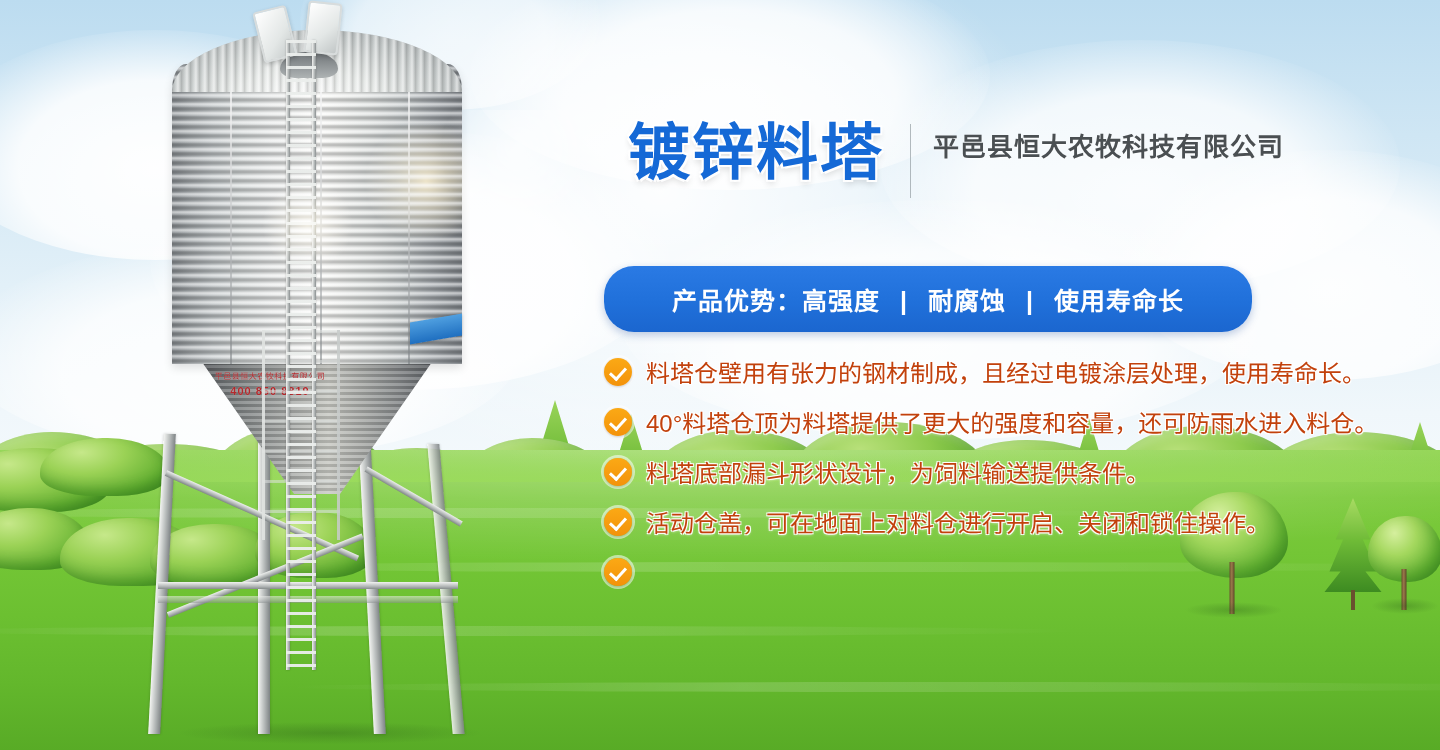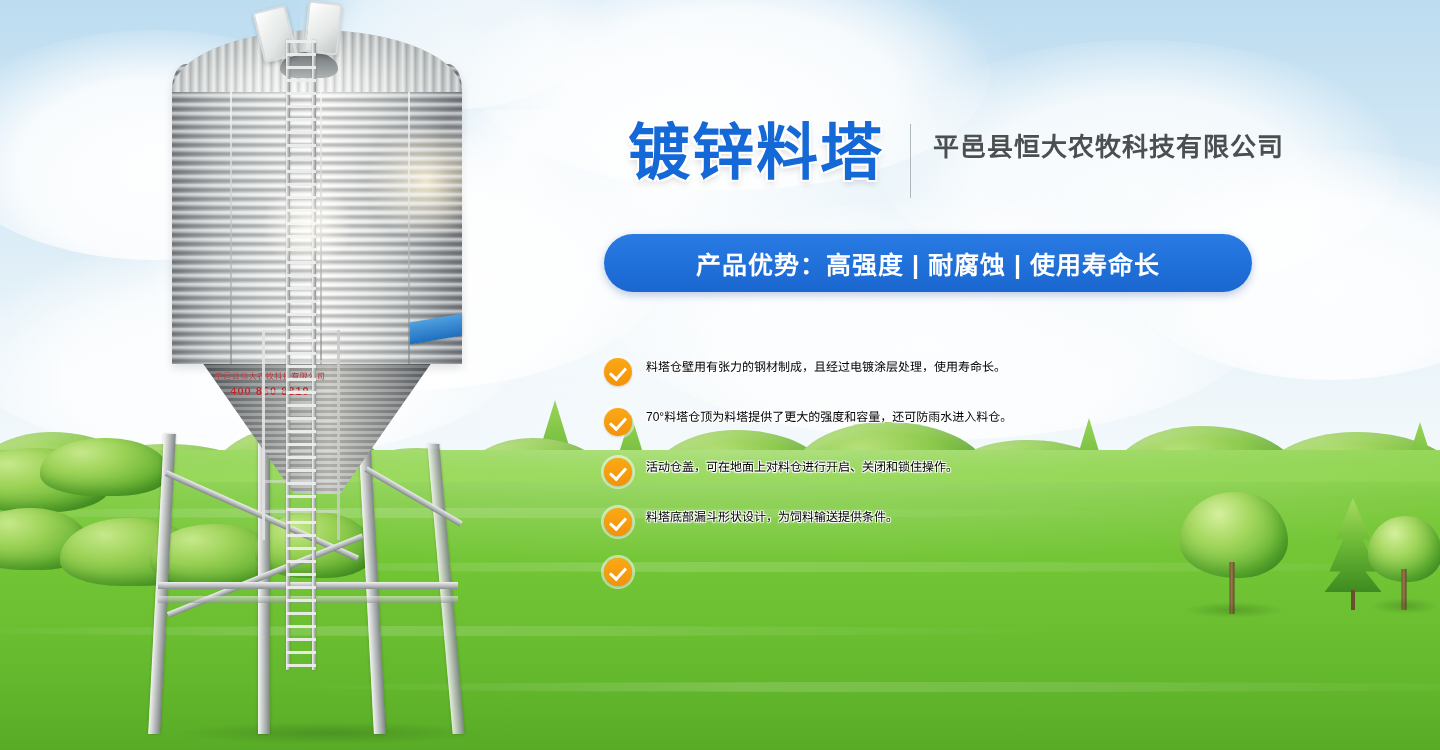--- a/index.html
+++ b/index.html
@@ -280,25 +280,26 @@
     font-size:26px; font-weight:bold; color:#4a4f52; letter-spacing:1px;
     text-shadow:0 1px 2px rgba(255,255,255,.85);
   }
   .brand-en{
     margin-top:12px;
     font-size:15.5px; font-weight:bold; color:#8e9498; letter-spacing:1.6px;
     text-shadow:0 1px 2px rgba(255,255,255,.8);
   }
 
   .pill{
-    position:absolute; left:2px; top:234px;
-    width:648px; height:58px; border-radius:30px;
+    position:absolute; left:2px; top:266px;
+    width:648px; height:66px; border-radius:30px;
     background:linear-gradient(180deg,#2a7ae4 0%, #2070da 55%, #1b66cf 100%);
     display:flex; align-items:center; justify-content:center;
     box-shadow:0 3px 9px rgba(20,70,150,.28);
+    font-family:Liberation Mono, monospace;
   }
   .pill span{
     color:#fff; font-size:25px; font-weight:bold; letter-spacing:1px;
     white-space:nowrap;
   }
 
   .features{ position:absolute; left:2px; top:357px; width:820px; }
   .feat{
     display:flex; align-items:flex-start; gap:14px;
     height:50px;
@@ -310,21 +311,21 @@
     box-shadow:0 1px 3px rgba(0,0,0,.2), 0 0 0 3px rgba(255,255,255,.55);
     position:relative; margin-top:1px;
   }
   .check:after{
     content:""; position:absolute; left:9px; top:6px;
     width:7px; height:13px;
     border:solid #fff; border-width:0 3px 3px 0;
     transform:rotate(42deg);
   }
   .feat-text{
-    font-size:12px; color:#000000; line-height:1.2;
+    font-size:24px; color:#c2410c; line-height:1.2;
     text-shadow:
       1px 1px 0 rgba(255,255,255,.9), -1px 1px 0 rgba(255,255,255,.9),
       1px -1px 0 rgba(255,255,255,.9), -1px -1px 0 rgba(255,255,255,.9),
       0 1px 3px rgba(255,255,255,.9);
     white-space:nowrap; padding-top:3px;
   }
 </style>
 </head>
 <body>
 
@@ -450,29 +451,29 @@
       <span>产品优势：高强度 | 耐腐蚀 | 使用寿命长</span>
     </div>
 
     <div class="features">
       <div class="feat">
         <div class="check"></div>
         <div class="feat-text">料塔仓壁用有张力的钢材制成，且经过电镀涂层处理，使用寿命长。</div>
       </div>
       <div class="feat">
         <div class="check"></div>
-        <div class="feat-text">70°料塔仓顶为料塔提供了更大的强度和容量，还可防雨水进入料仓。</div>
+        <div class="feat-text">40°料塔仓顶为料塔提供了更大的强度和容量，还可防雨水进入料仓。</div>
+      </div>
+      <div class="feat">
+        <div class="check"></div>
+        <div class="feat-text">料塔底部漏斗形状设计，为饲料输送提供条件。</div>
       </div>
       <div class="feat">
         <div class="check"></div>
         <div class="feat-text">活动仓盖，可在地面上对料仓进行开启、关闭和锁住操作。</div>
       </div>
       <div class="feat">
         <div class="check"></div>
-        <div class="feat-text">料塔底部漏斗形状设计，为饲料输送提供条件。</div>
-      </div>
-      <div class="feat">
-        <div class="check"></div>
       </div>
     </div>
 
   </div>
 </div>
 
 </body></html>

